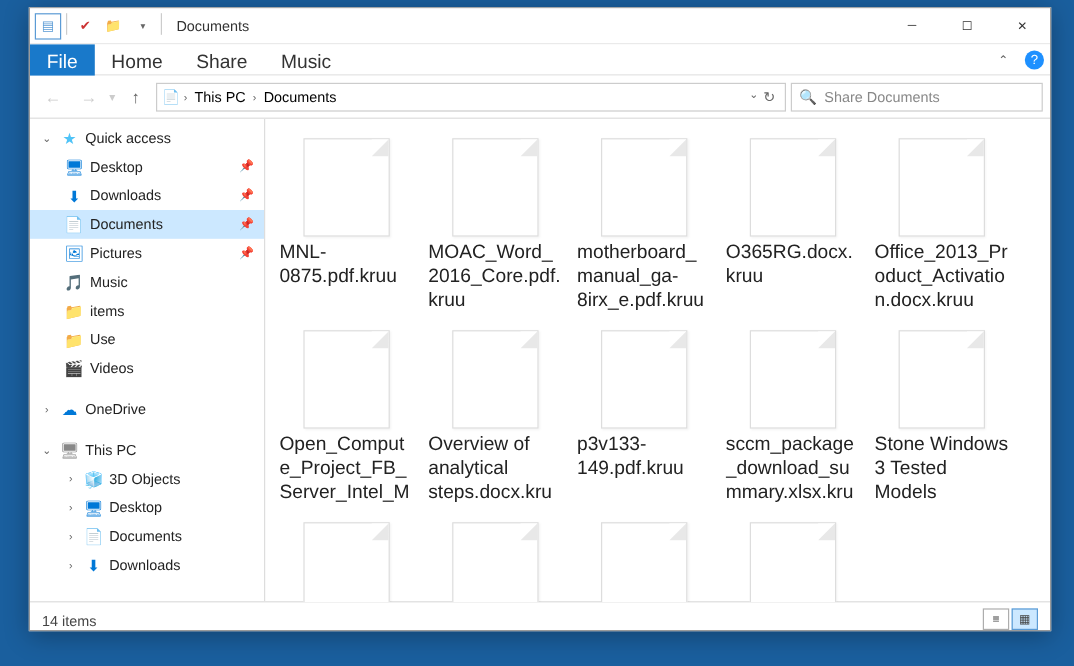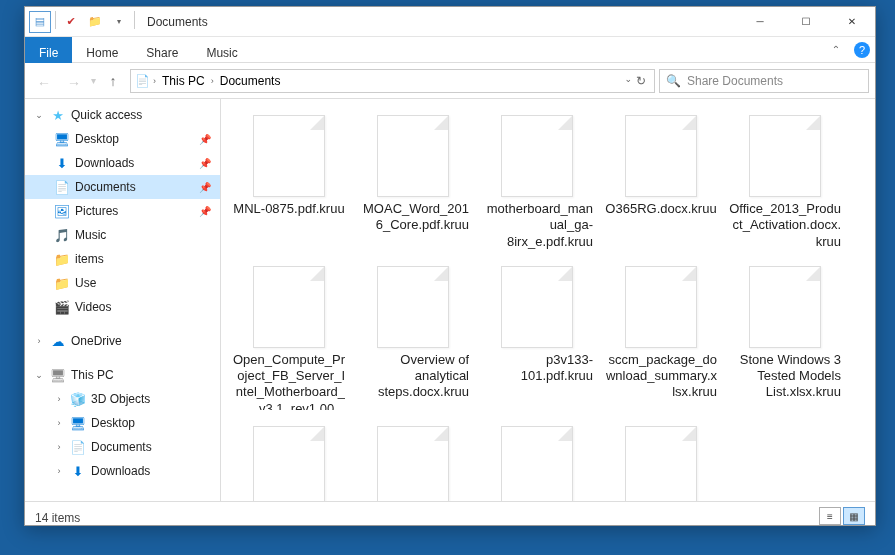--- a/index.html
+++ b/index.html
@@ -48,21 +48,21 @@
     
     .ribbon {
       height: 26px;
       display: flex;
       align-items: stretch;
       border-bottom: 1px solid #ddd;
       background: #fff;
     }
     .ribbon-tab {
       padding: 16px 14px;
-      font-size: 12px;
+      font-size: 16px;
       display: flex;
       align-items: center;
       color: #333;
     }
     .ribbon-tab.file { background: #1979ca; color: #fff; }
     .ribbon-spacer { flex: 1; }
     .ribbon-help { width: 26px; display: flex; align-items: center; justify-content: center; }
     .ribbon-expand { width: 26px; display: flex; align-items: center; justify-content: center; color: #666; font-size: 10px; }
     .help-circle { width: 16px; height: 16px; border-radius: 50%; background: #1e90ff; color: #fff; font-size: 11px; display: flex; align-items: center; justify-content: center; }
     
@@ -162,22 +162,22 @@
       position: relative;
     }
     .file-thumb::after {
       content: '';
       position: absolute;
       top: 0; right: 0;
       width: 14px; height: 14px;
       background: linear-gradient(135deg, #fff 48%, #e8e8e8 52%);
     }
     .file-name {
-      font-size: 13px;
-      text-align: right;
+      font-size: 16px;
+      text-align: left;
       line-height: 1.25;
       color: #222;
       word-break: break-word;
       max-height: 58px;
       overflow: hidden;
     }
     
     .statusbar {
       height: 24px;
       border-top: 1px solid #ddd;
@@ -363,21 +363,21 @@
         <div class="file-item">
             <div class="file-thumb"></div>
             <div class="file-name">Open_Compute_Project_FB_Server_Intel_Motherboard_v3.1_rev1.00...</div>
           </div>
         <div class="file-item">
             <div class="file-thumb"></div>
             <div class="file-name">Overview of analytical steps.docx.kruu</div>
           </div>
         <div class="file-item">
             <div class="file-thumb"></div>
-            <div class="file-name">p3v133-101.pdf.kruu</div>
+            <div class="file-name">p3v133-149.pdf.kruu</div>
           </div>
         <div class="file-item">
             <div class="file-thumb"></div>
             <div class="file-name">sccm_package_download_summary.xlsx.kruu</div>
           </div>
         <div class="file-item">
             <div class="file-thumb"></div>
             <div class="file-name">Stone Windows 3 Tested Models List.xlsx.kruu</div>
           </div>
         <div class="file-item">

